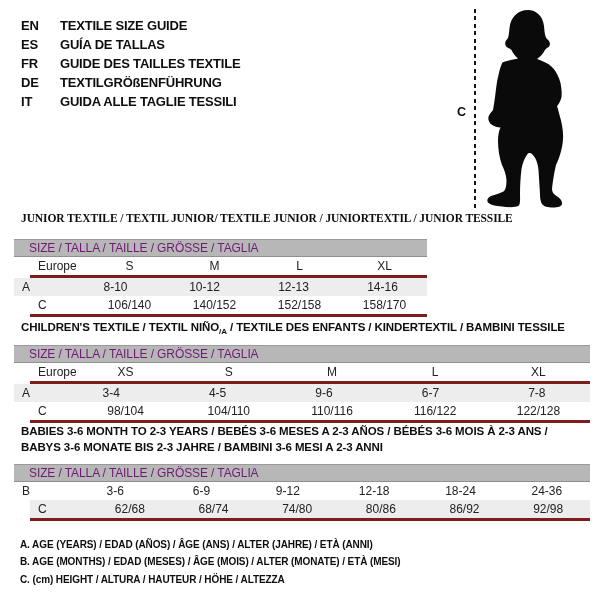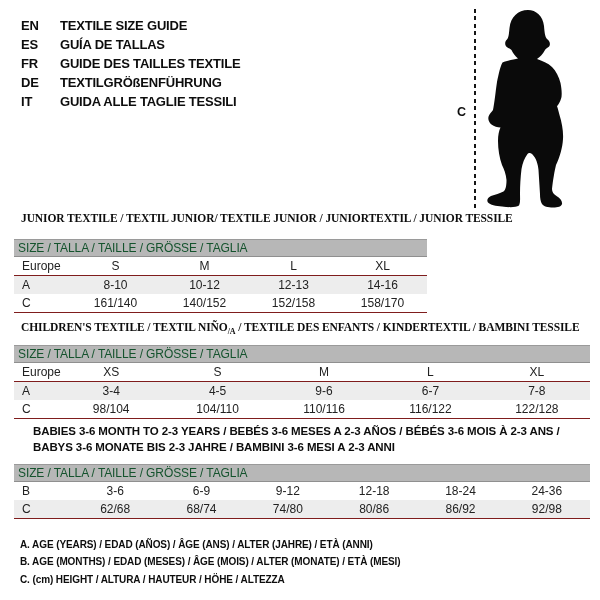--- a/index.html
+++ b/index.html
@@ -37,50 +37,50 @@
     width: 82px; height: 202px;
   }
 
   
   .tbl-title {
     position: absolute; left: 21px;
     font-weight: 700; font-size: 11.5px; letter-spacing: -0.1px;
     color: #0d0d0d; white-space: nowrap;
   }
   .t1 { top: 212px; font-family: Liberation Serif, serif; }
-  .t2 { top: 321px; font-family: Liberation Serif, serif; }
-  .t3 { top: 423px; line-height: 16px; white-space: normal; width: 560px; margin-left: 12px; }
+  .t2 { top: 321px; }
+  .t3 { top: 423px; line-height: 16px; white-space: normal; width: 560px; }
   .t2 sub { font-size: 8px; line-height: 0; }
 
   
   .tbl {
     position: absolute; left: 14px;
     border-top: 1px solid #9a9a9a;
     font-size: 12px; color: #222222;
   }
   .junior   { top: 239px; width: 413px; }
   .children { top: 345px; width: 576px; }
   .babies   { top: 464px; width: 576px; }
 
   .tbl-bar {
     height: 16px; line-height: 16px;
     background: #b7b7b7;
     border-bottom: 1px solid #8f8f8f;
-    padding-left: 4px;
-    font-size: 12px; color: #14532d;
+    padding-left: 15px;
+    font-size: 12px; color: #701a75;
     letter-spacing: -0.1px;
   }
   .row { display: flex; height: 18px; line-height: 18px; }
   .row .lbl { padding-left: 8px; }
   .junior   .lbl { width: 49px; }
   .children .lbl { width: 36px; }
   .babies   .lbl { width: 50px; }
   .cell { flex: 1; text-align: center; }
   .r-shaded { background: #ededed; }
-  .b-light  { border-bottom: 1px solid #7f1d1d; }
+  .b-light  { border-bottom: 3px solid #7f1d1d; margin-left: 16px; }
 
   
   .footnotes {
     position: absolute; left: 20px; top: 536px;
     font-weight: 700; font-size: 10px; line-height: 17.3px;
     letter-spacing: -0.1px; color: #0d0d0d;
   }
 </style>
 </head>
 <body>
@@ -167,21 +167,21 @@
   </div>
   <div class="row r-shaded">
     <span class="lbl">A</span>
     <span class="cell">8-10</span>
     <span class="cell">10-12</span>
     <span class="cell">12-13</span>
     <span class="cell">14-16</span>
   </div>
   <div class="row b-light">
     <span class="lbl">C</span>
-    <span class="cell">161/140</span>
+    <span class="cell">106/140</span>
     <span class="cell">140/152</span>
     <span class="cell">152/158</span>
     <span class="cell">158/170</span>
   </div>
 </section>
 
 <div class="tbl-title t2"><span>CHILDREN'S TEXTILE / TEXTIL NIÑO</span><sub>/A</sub><span> / TEXTILE DES ENFANTS / KINDERTEXTIL / BAMBINI TESSILE</span></div>
 <section class="tbl children">
   <div class="tbl-bar">SIZE / TALLA / TAILLE / GRÖSSE / TAGLIA</div>
   <div class="row b-light">

